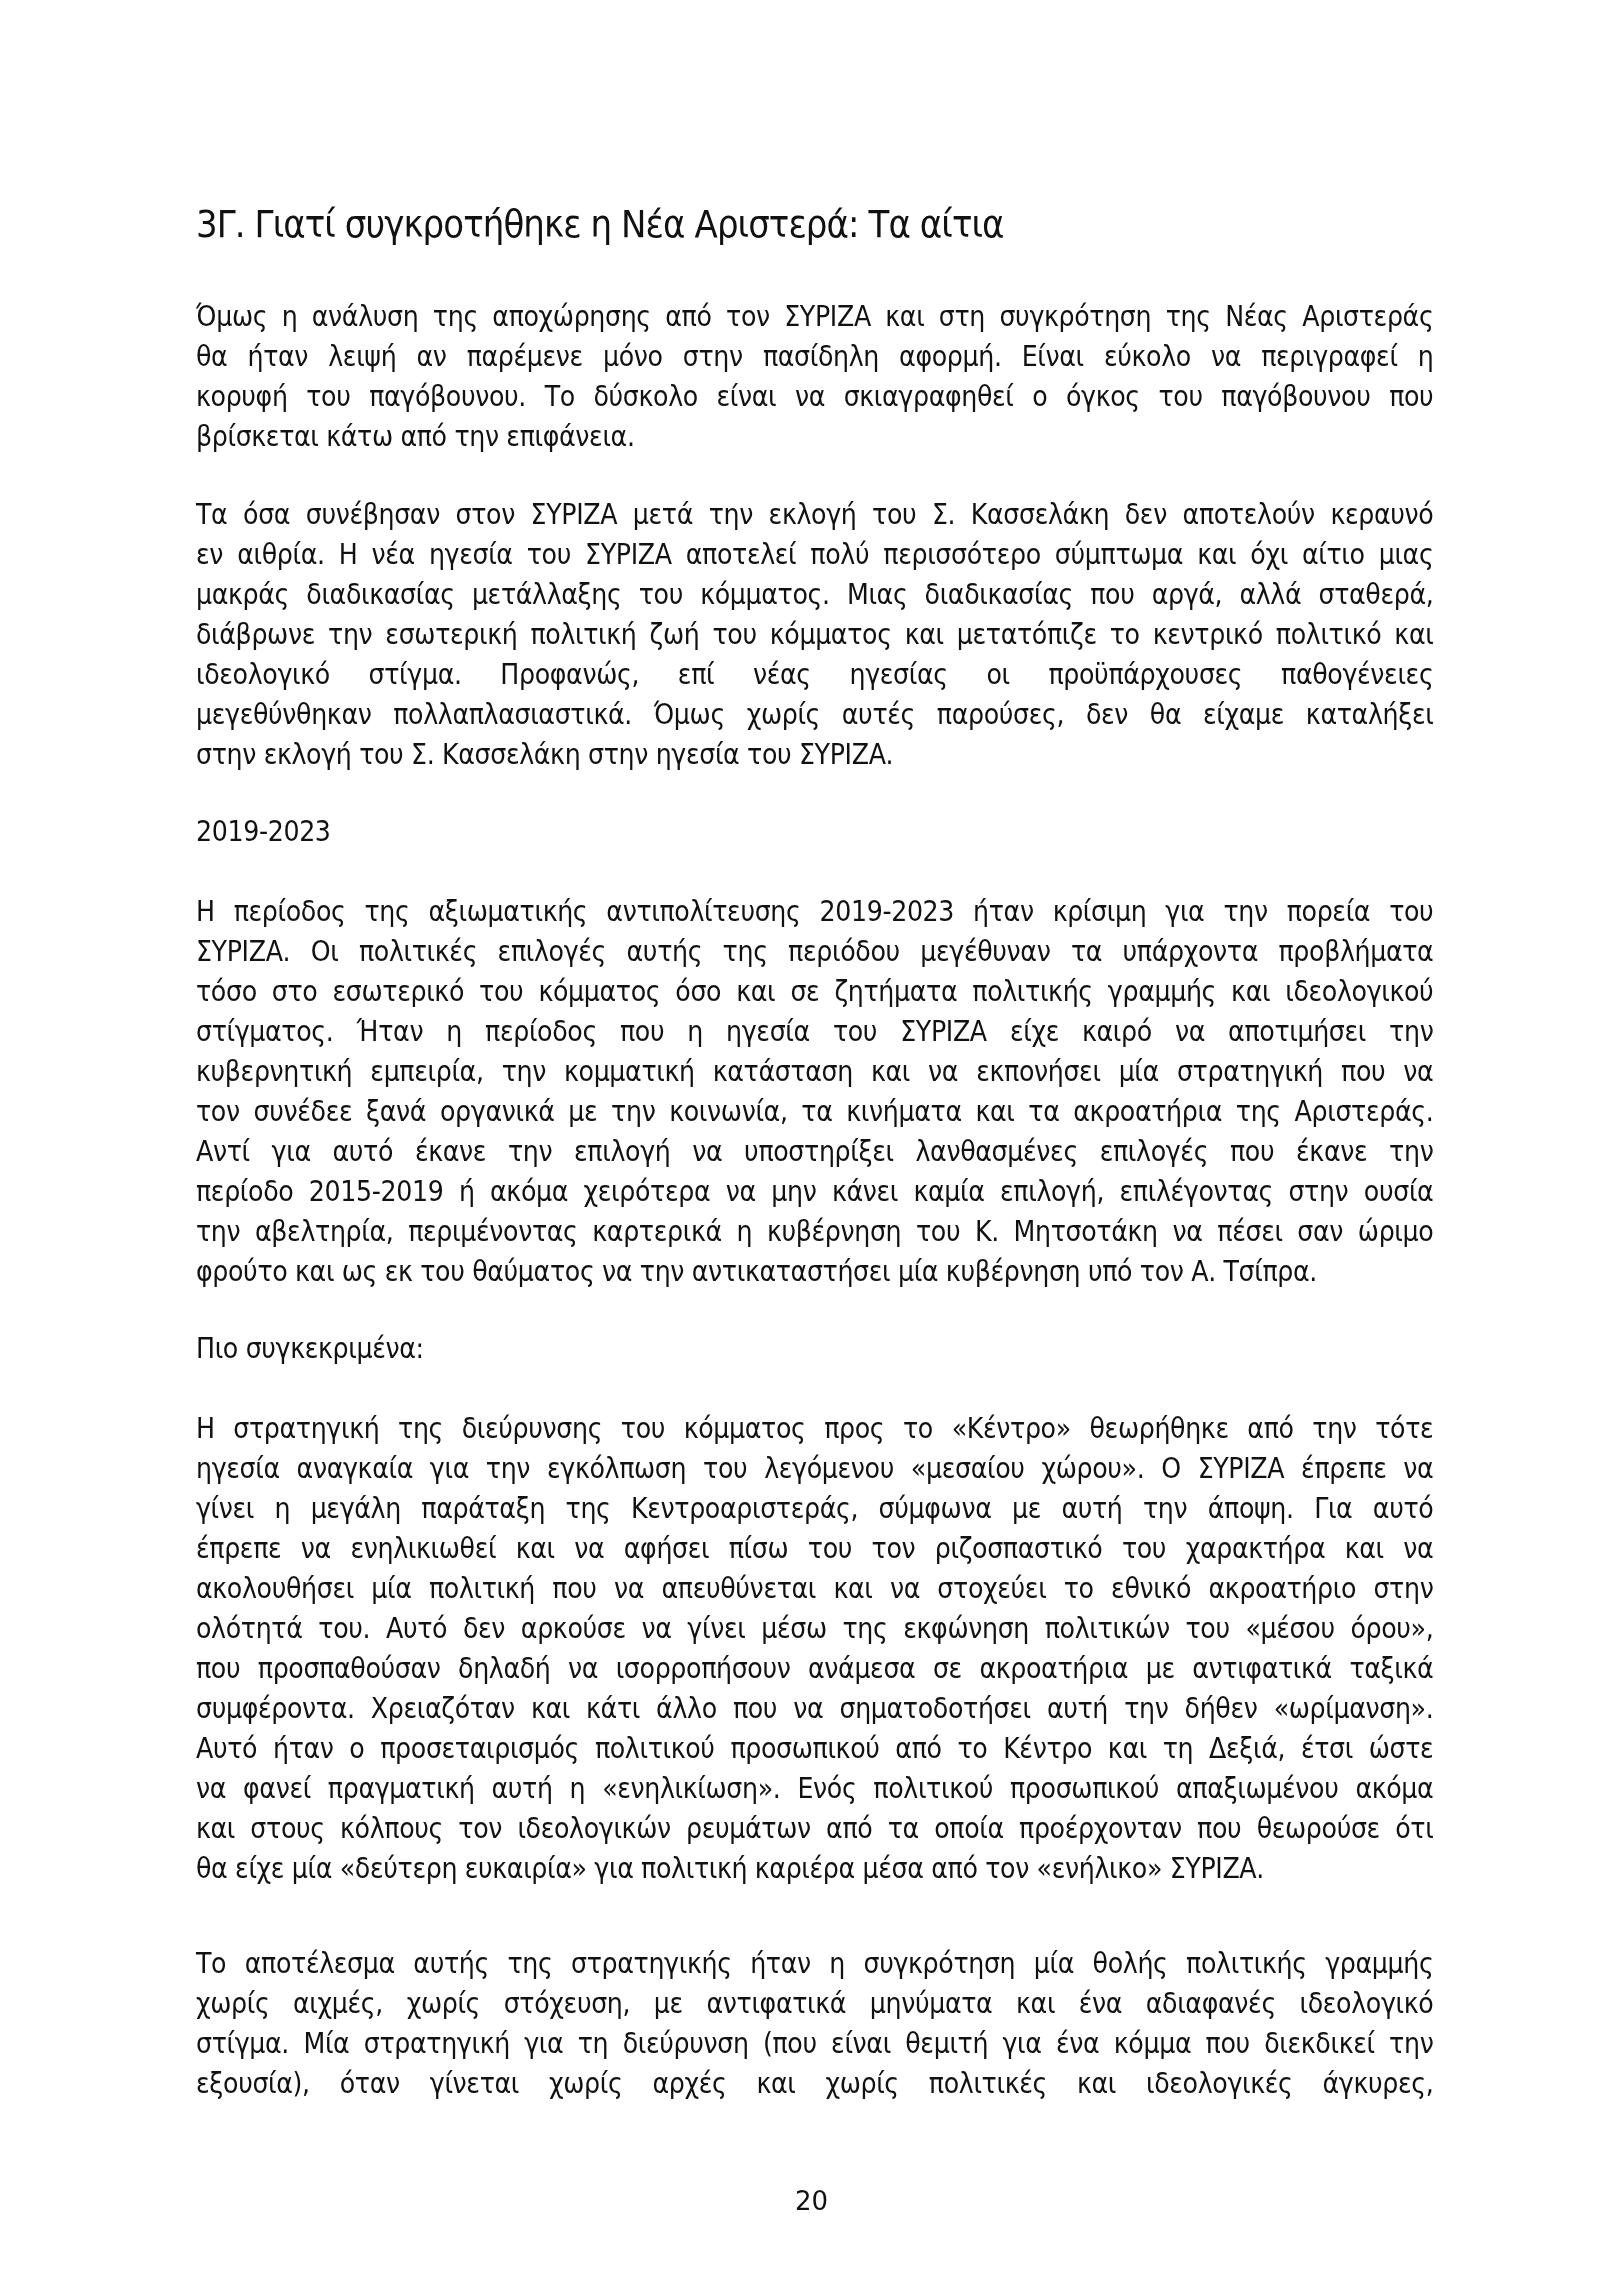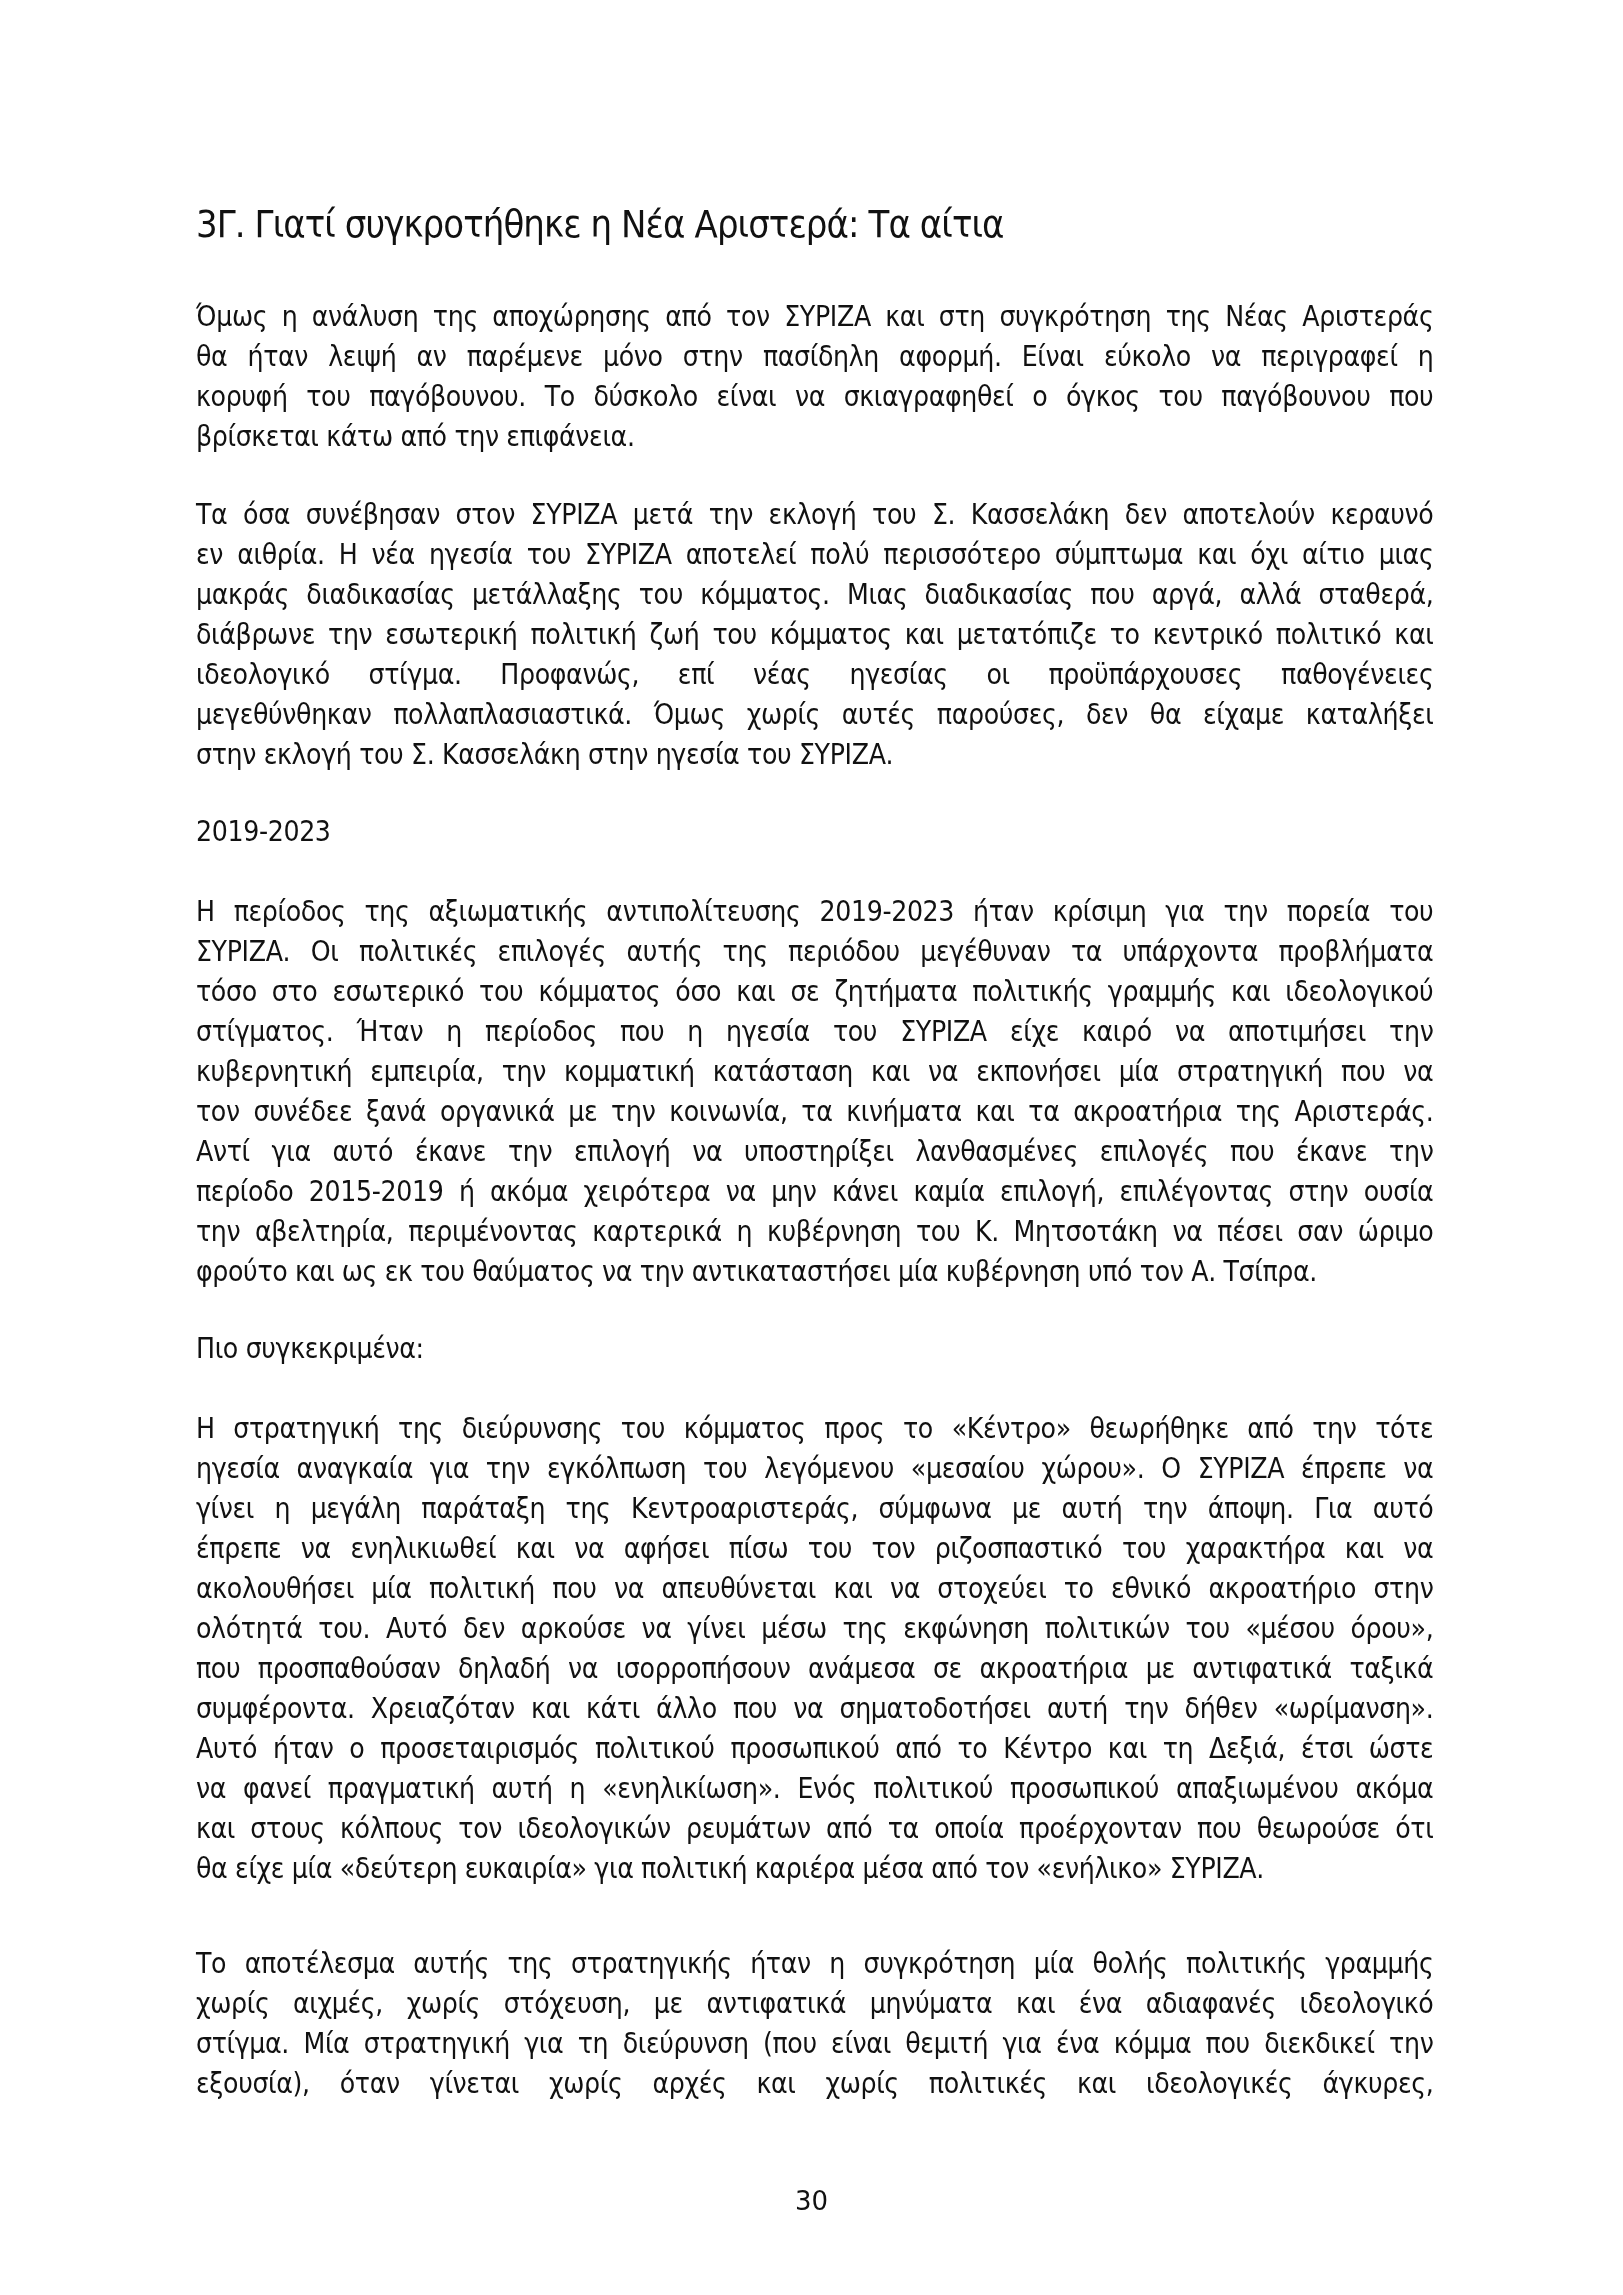--- a/index.html
+++ b/index.html
@@ -78,15 +78,15 @@
     <span class="line last">θα είχε μία «δεύτερη ευκαιρία» για πολιτική καριέρα μέσα από τον «ενήλικο» ΣΥΡΙΖΑ.</span>
   </div>
 
   <div class="block" style="top:1943px;">
     <span class="line justify">Το αποτέλεσμα αυτής της στρατηγικής ήταν η συγκρότηση μία θολής πολιτικής γραμμής</span>
     <span class="line justify">χωρίς αιχμές, χωρίς στόχευση, με αντιφατικά μηνύματα και ένα αδιαφανές ιδεολογικό</span>
     <span class="line justify">στίγμα.  Μία στρατηγική για τη  διεύρυνση (που είναι θεμιτή για ένα κόμμα που διεκδικεί την</span>
     <span class="line justify">εξουσία), όταν γίνεται χωρίς αρχές και χωρίς πολιτικές και ιδεολογικές άγκυρες,</span>
   </div>
 
-  <div class="page-number">30</div>
+  <div class="page-number">20</div>
 </div>
 
 
 </body></html>

